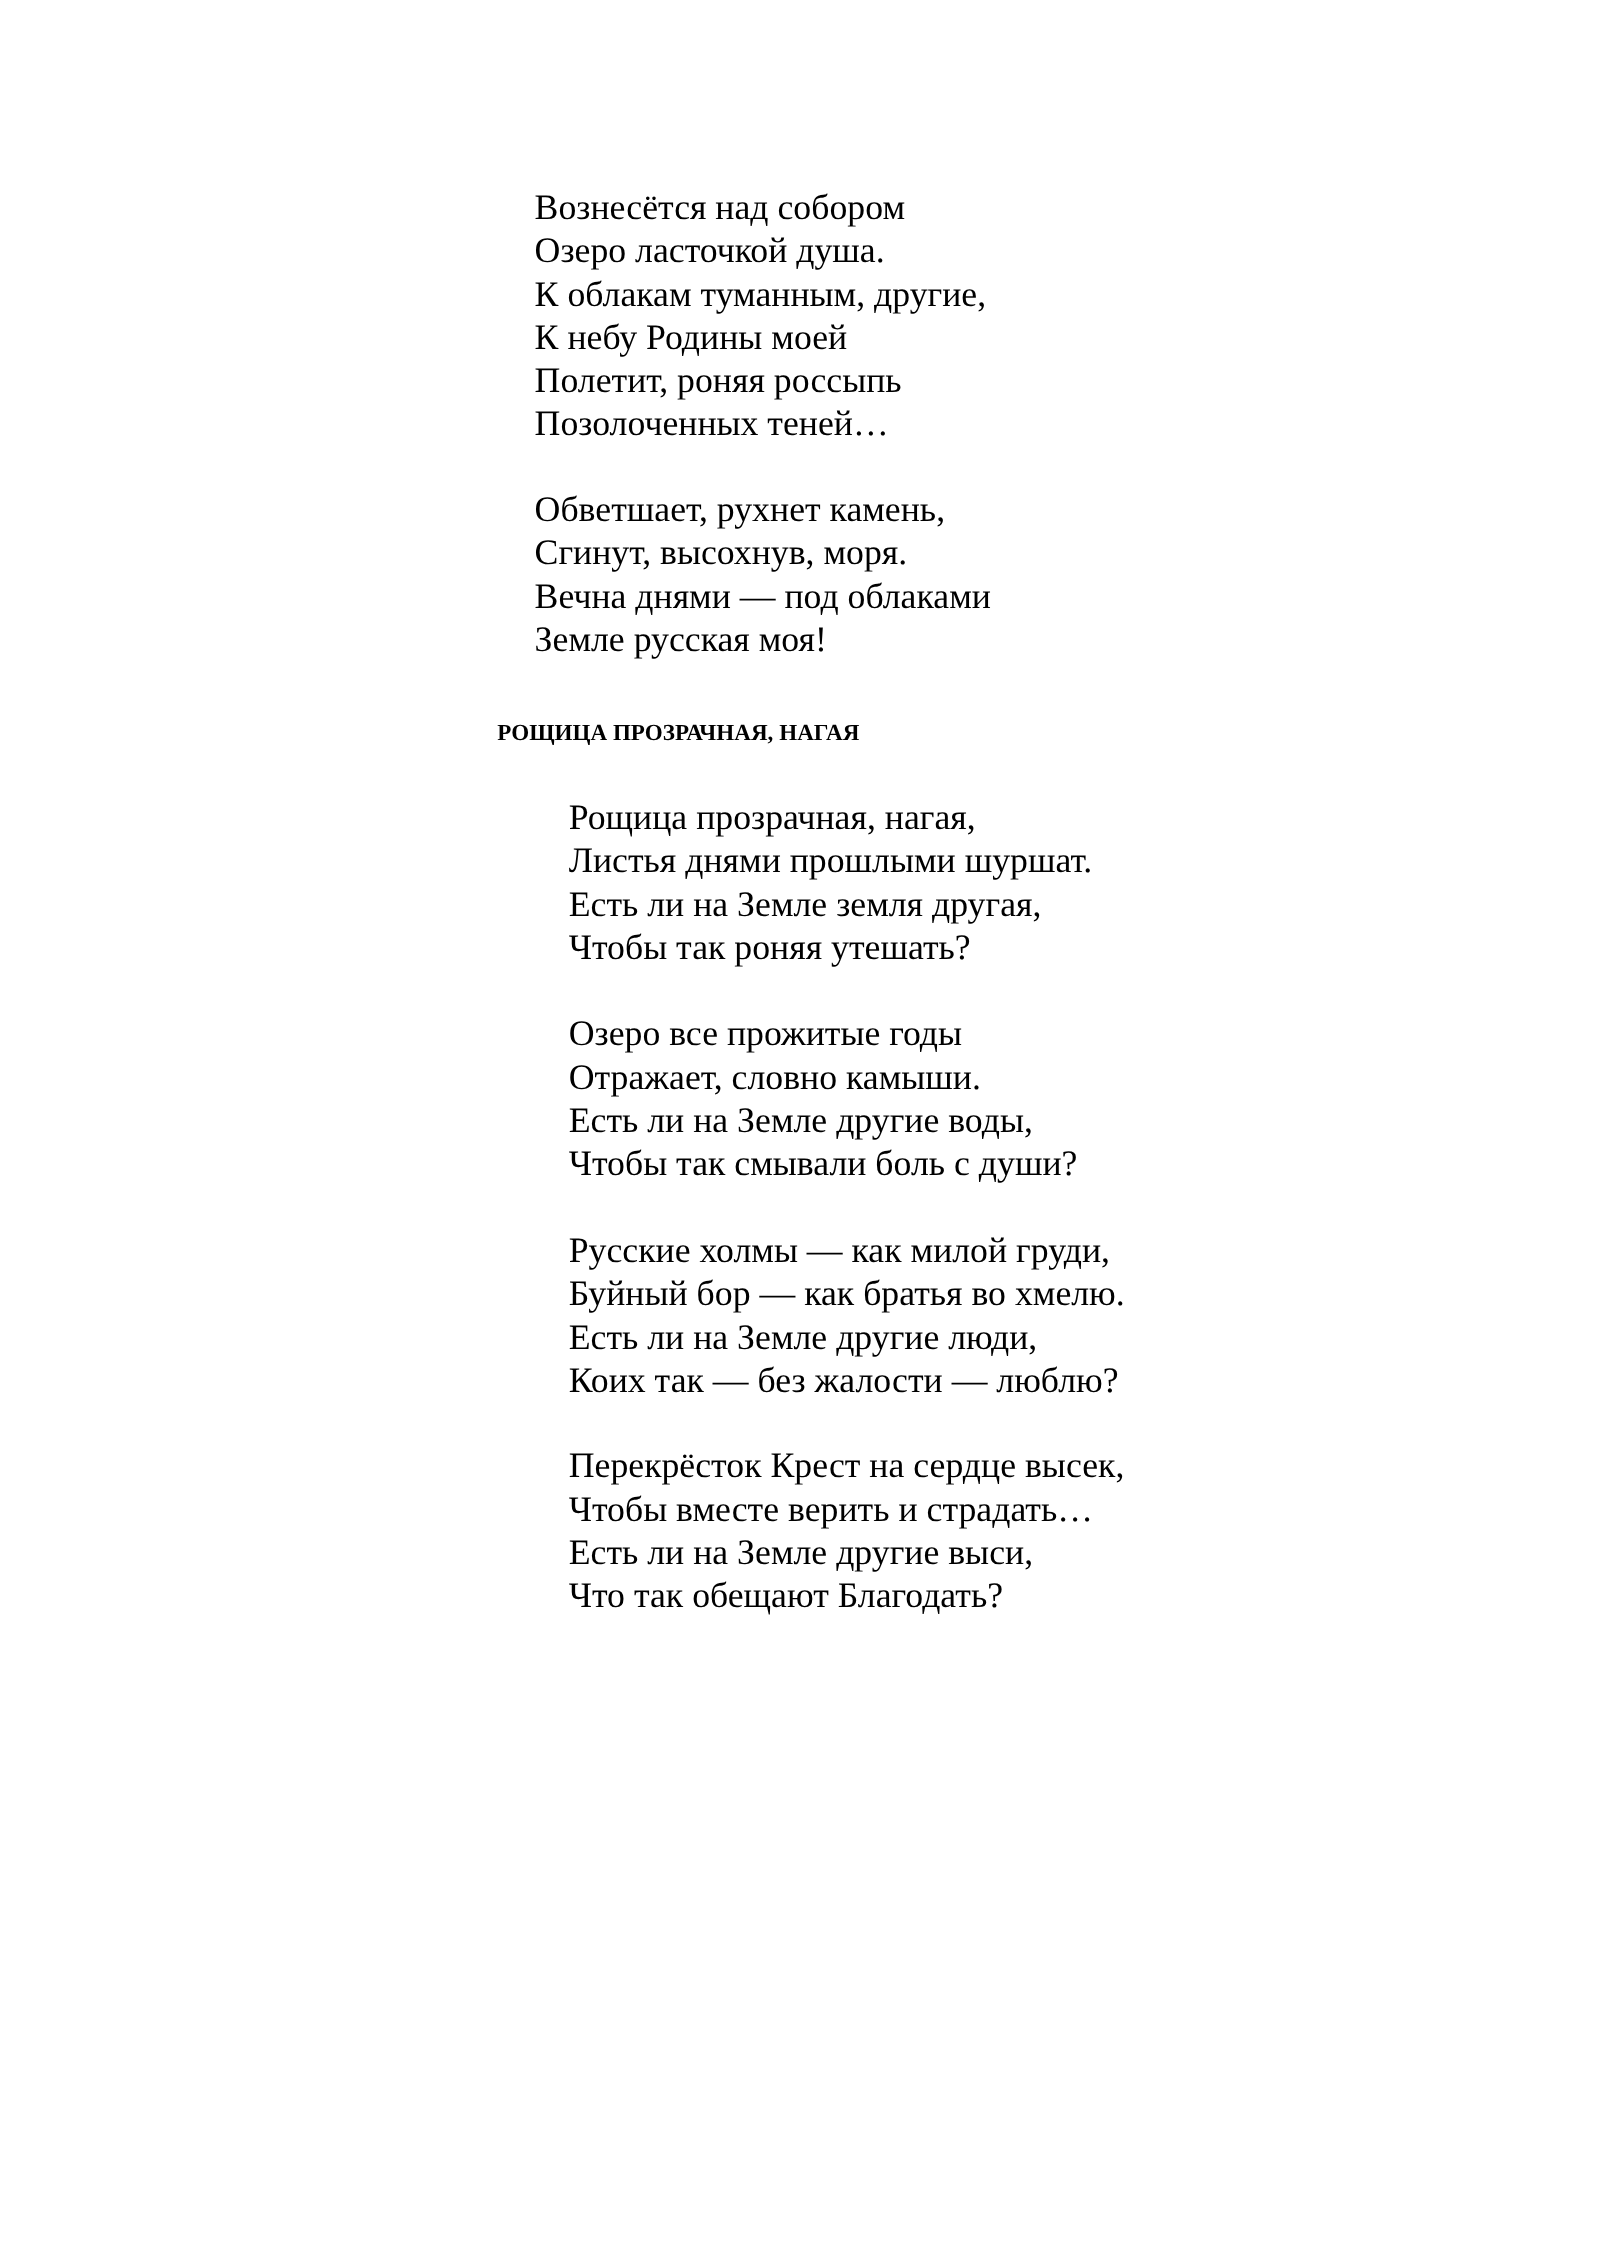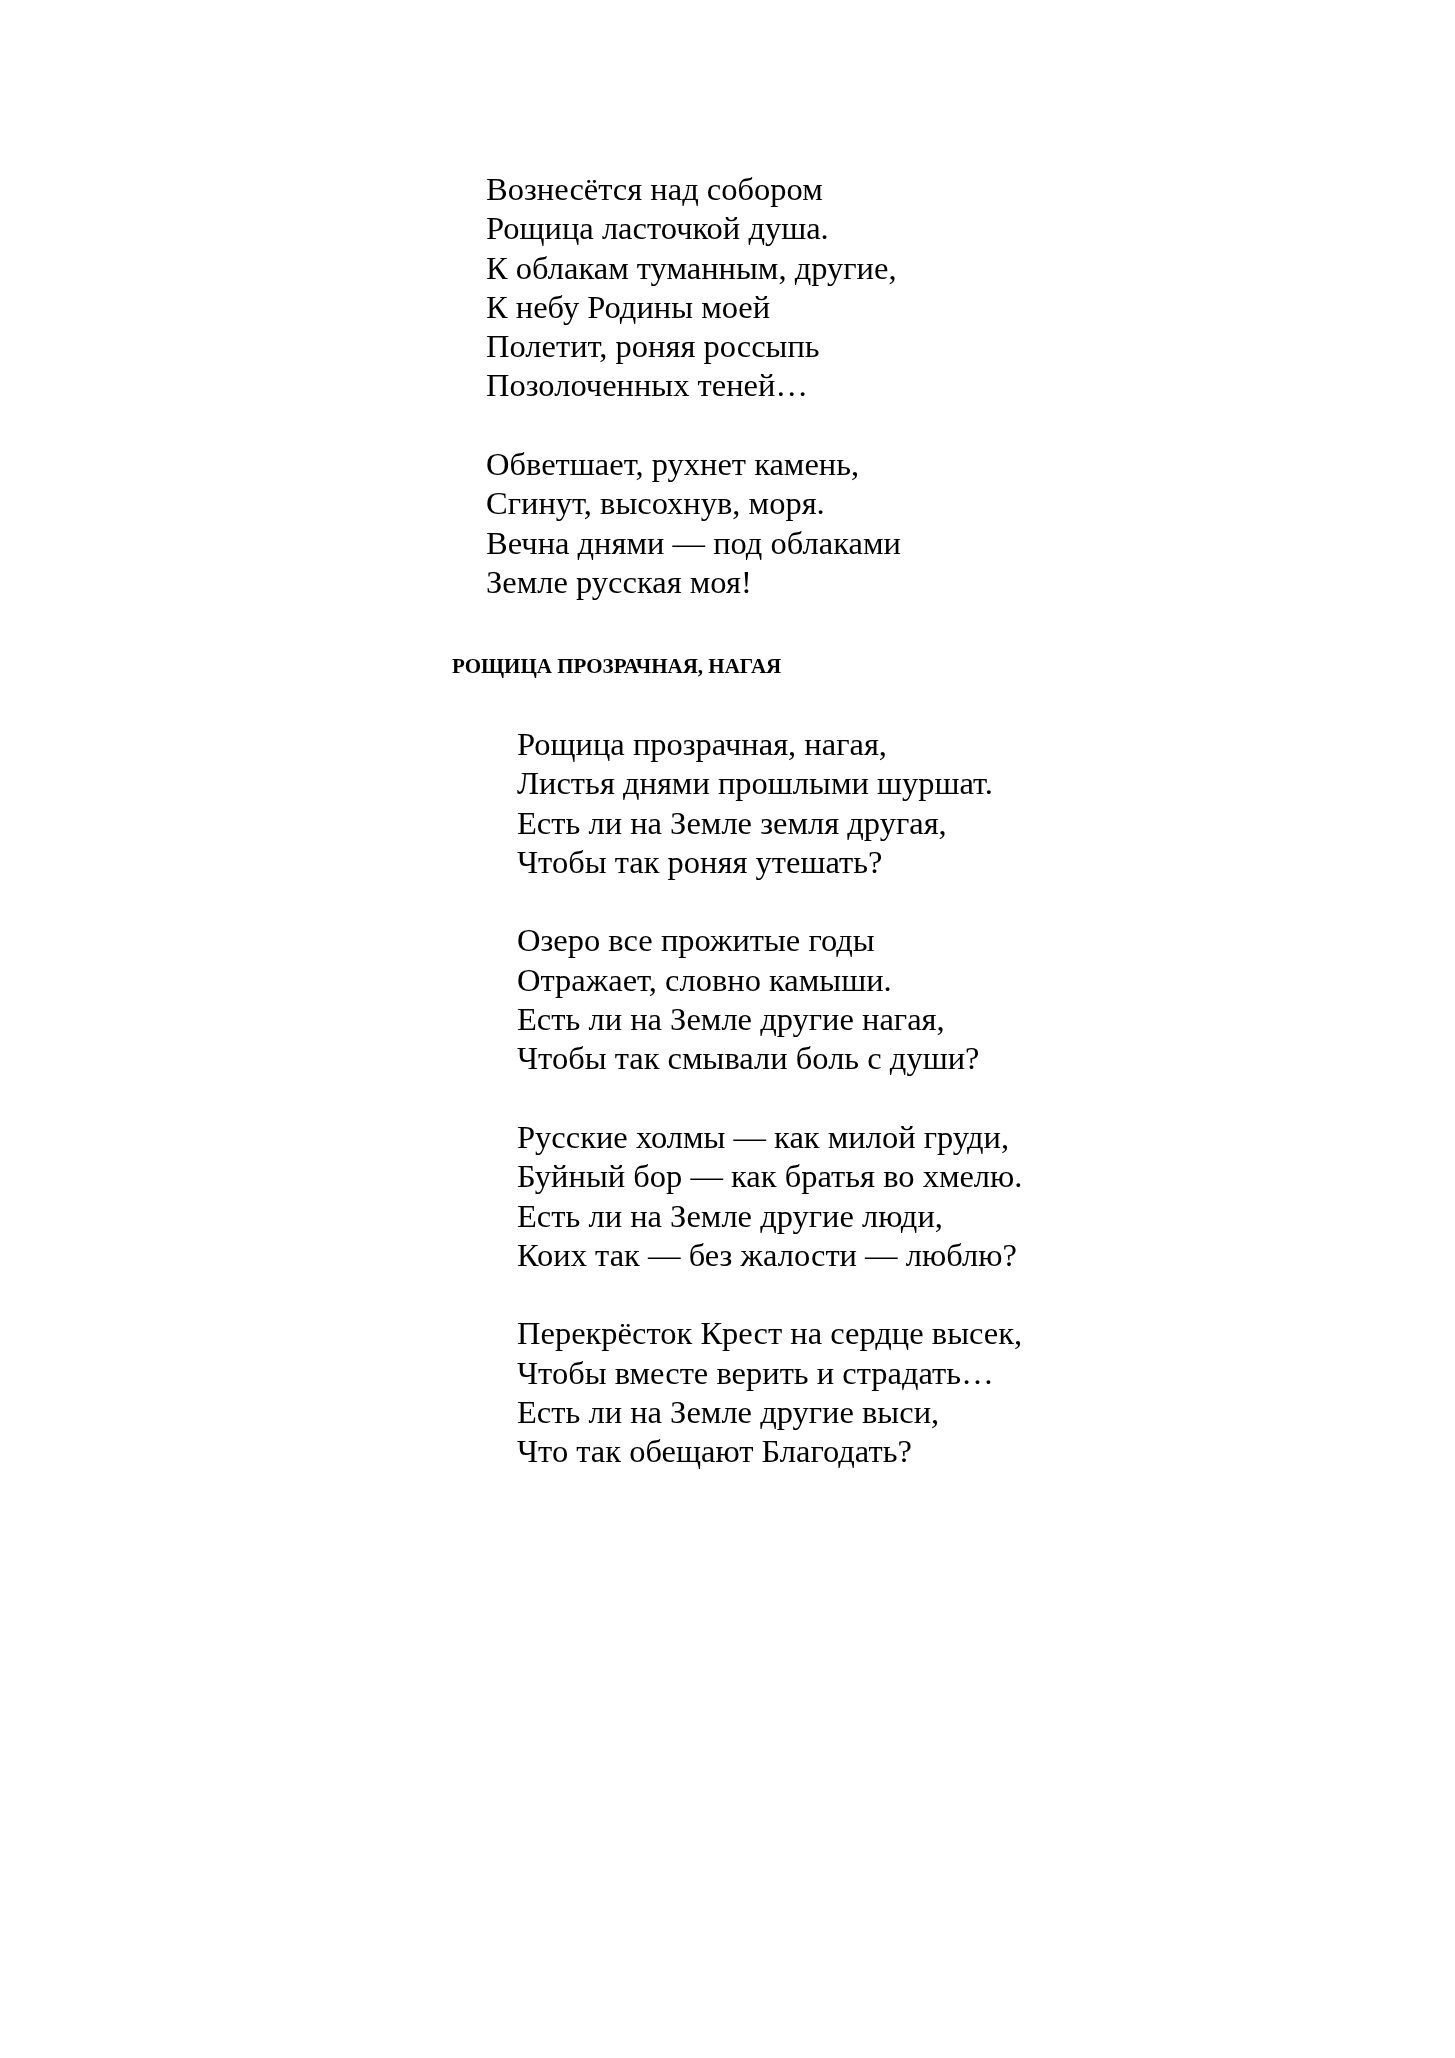--- a/index.html
+++ b/index.html
@@ -52,21 +52,21 @@
     #poem2 { top: 725px; margin-left: 31px; }
   </style>
 </head>
 <body>
 
 <div class="page">
 
   <div class="poem-body" id="poem1">
     <div class="stanza">
       <span class="line">Вознесётся над собором</span>
-      <span class="line">Рощица ласточкой душа.</span>
+      <span class="line">Озеро ласточкой душа.</span>
       <span class="line">К облакам туманным, другие,</span>
       <span class="line">К небу Родины моей</span>
       <span class="line">Полетит, роняя россыпь</span>
       <span class="line">Позолоченных теней…</span>
     </div>
     <div class="stanza">
       <span class="line">Обветшает, рухнет камень,</span>
       <span class="line">Сгинут, высохнув, моря.</span>
       <span class="line">Вечна днями — под облаками</span>
       <span class="line">Земле русская моя!</span>
@@ -78,21 +78,21 @@
   <div class="poem-body" id="poem2">
     <div class="stanza">
       <span class="line">Рощица прозрачная, нагая,</span>
       <span class="line">Листья днями прошлыми шуршат.</span>
       <span class="line">Есть ли на Земле земля другая,</span>
       <span class="line">Чтобы так роняя утешать?</span>
     </div>
     <div class="stanza">
       <span class="line">Озеро все прожитые годы</span>
       <span class="line">Отражает, словно камыши.</span>
-      <span class="line">Есть ли на Земле другие нагая,</span>
+      <span class="line">Есть ли на Земле другие воды,</span>
       <span class="line">Чтобы так смывали боль с души?</span>
     </div>
     <div class="stanza">
       <span class="line">Русские холмы — как милой груди,</span>
       <span class="line">Буйный бор — как братья во хмелю.</span>
       <span class="line">Есть ли на Земле другие люди,</span>
       <span class="line">Коих так — без жалости — люблю?</span>
     </div>
     <div class="stanza">
       <span class="line">Перекрёсток Крест на сердце высек,</span>

